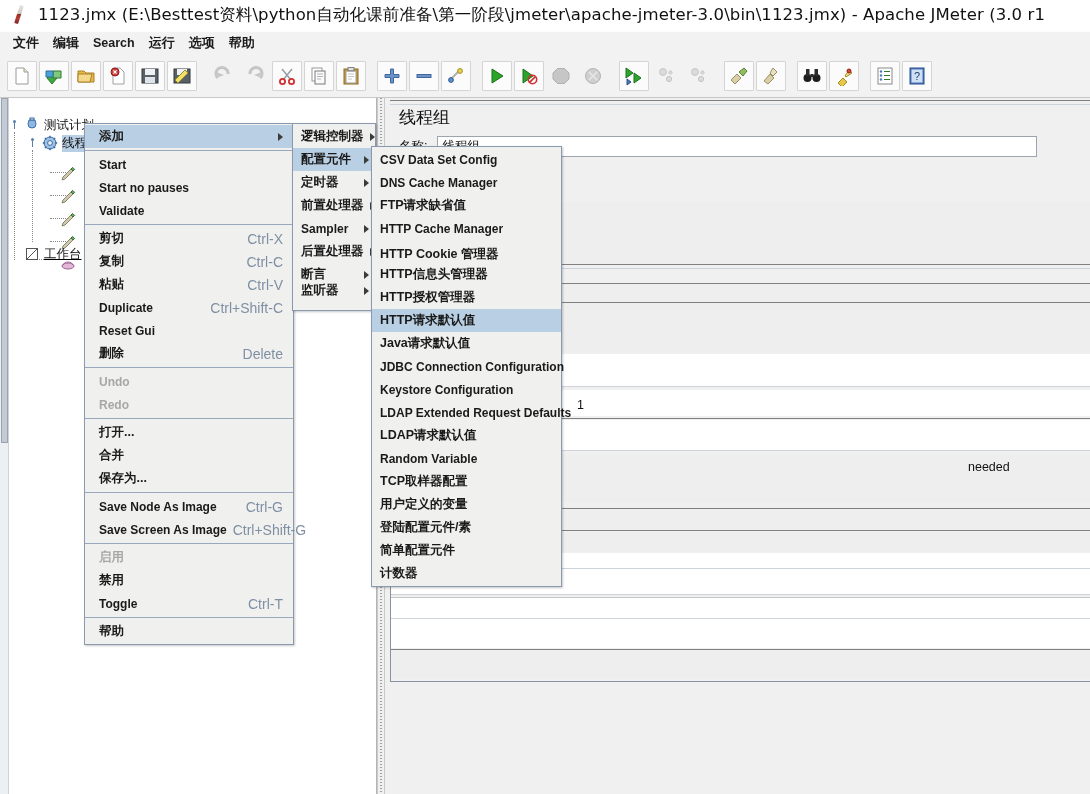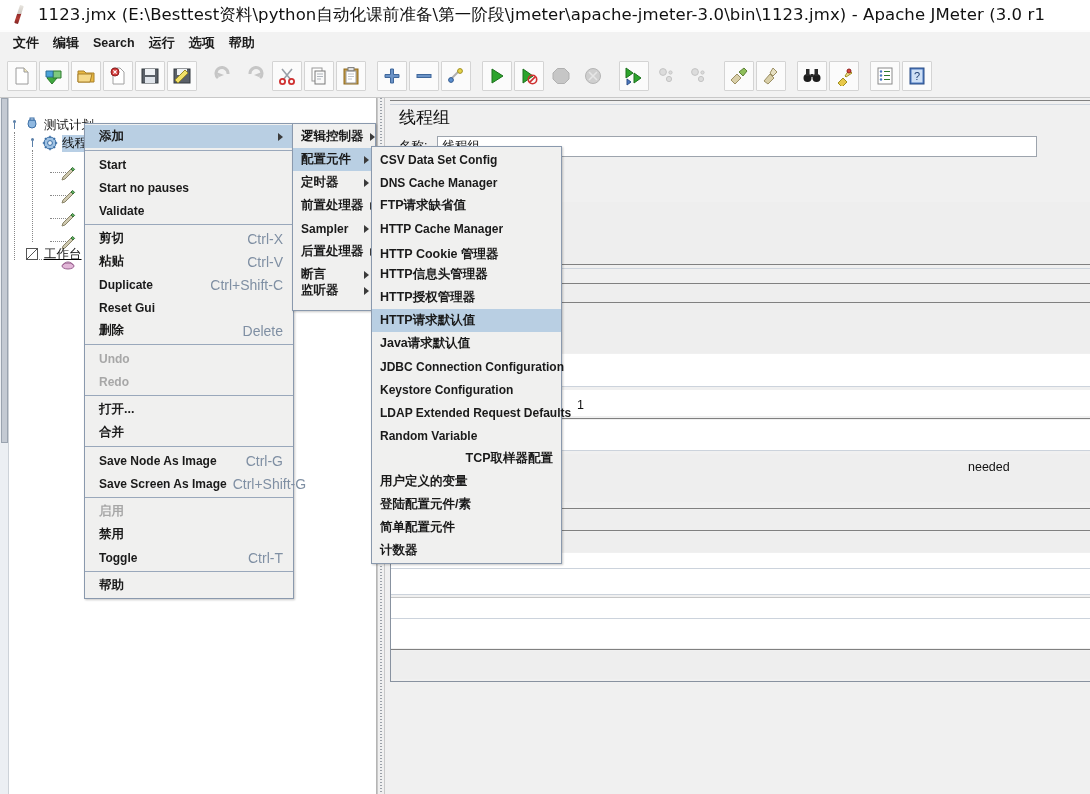--- a/index.html
+++ b/index.html
@@ -619,20 +619,24 @@
     <div class="row latin">
       <span>Validate</span>
     </div>
     <div class="sep"></div>
 
     <div class="row">
       <span>剪切</span>
       <span class="accel">Ctrl-X</span>
     </div>
     <div class="row">
+      <span>复制</span>
+      <span class="accel">Ctrl-C</span>
+    </div>
+    <div class="row">
       <span>粘贴</span>
       <span class="accel">Ctrl-V</span>
     </div>
     <div class="row latin">
       <span>Duplicate</span>
       <span class="accel">Ctrl+Shift-C</span>
     </div>
     <div class="row latin">
       <span>Reset Gui</span>
     </div>
@@ -648,20 +652,23 @@
     <div class="row latin disabled">
       <span>Redo</span>
     </div>
     <div class="sep"></div>
 
     <div class="row">
       <span>打开...</span>
     </div>
     <div class="row">
       <span>合并</span>
+    </div>
+    <div class="row">
+      <span>保存为...</span>
     </div>
     <div class="sep"></div>
 
     <div class="row latin">
       <span>Save Node As Image</span>
       <span class="accel">Ctrl-G</span>
     </div>
     <div class="row latin">
       <span>Save Screen As Image</span>
       <span class="accel" style="margin-left:6px;">Ctrl+Shift-G</span>
@@ -750,24 +757,27 @@
     </div>
     <div class="row latin" style="padding:0 8px;">
       <span>JDBC Connection Configuration</span>
     </div>
     <div class="row latin" style="padding:0 8px;">
       <span>Keystore Configuration</span>
     </div>
     <div class="row latin" style="padding:0 8px;">
       <span>LDAP Extended Request Defaults</span>
     </div>
+    <div class="row" style="padding:0 8px;">
+      <span>LDAP请求默认值</span>
+    </div>
     <div class="row latin" style="padding:0 8px;">
       <span>Random Variable</span>
     </div>
-    <div class="row" style="padding:0 8px;justify-content:flex-end;">
+    <div class="row" style="padding:0 8px;">
       <span>TCP取样器配置</span>
     </div>
     <div class="row" style="padding:0 8px;">
       <span>用户定义的变量</span>
     </div>
     <div class="row" style="padding:0 8px;">
       <span>登陆配置元件/素</span>
     </div>
     <div class="row" style="padding:0 8px;">
       <span>简单配置元件</span>

